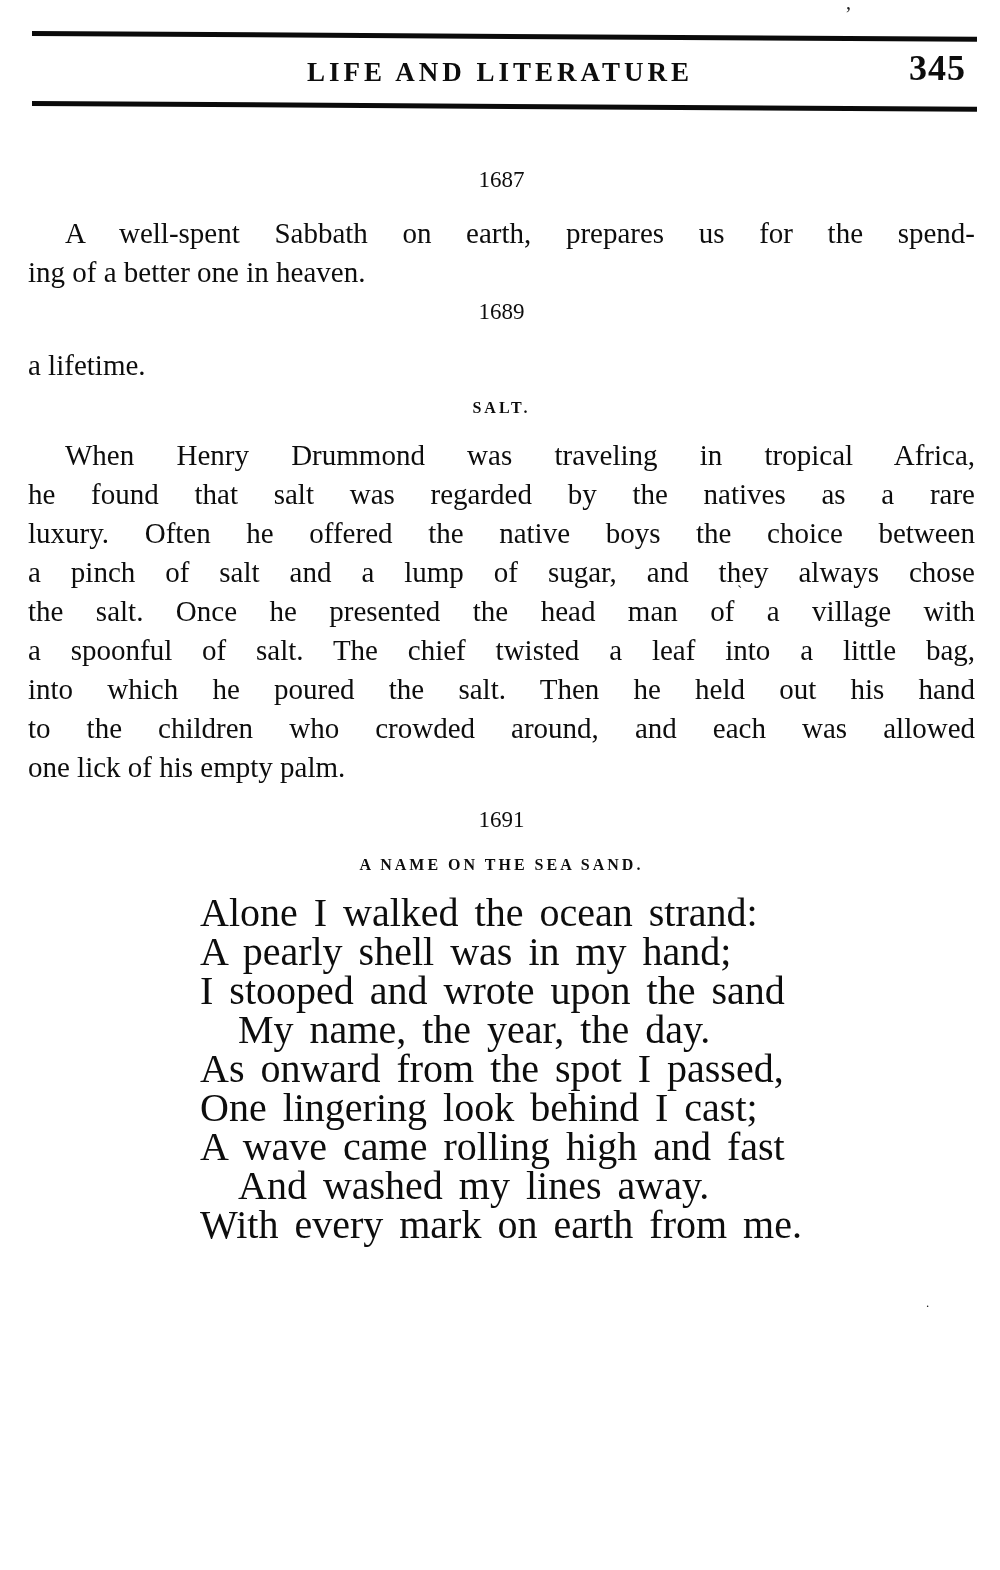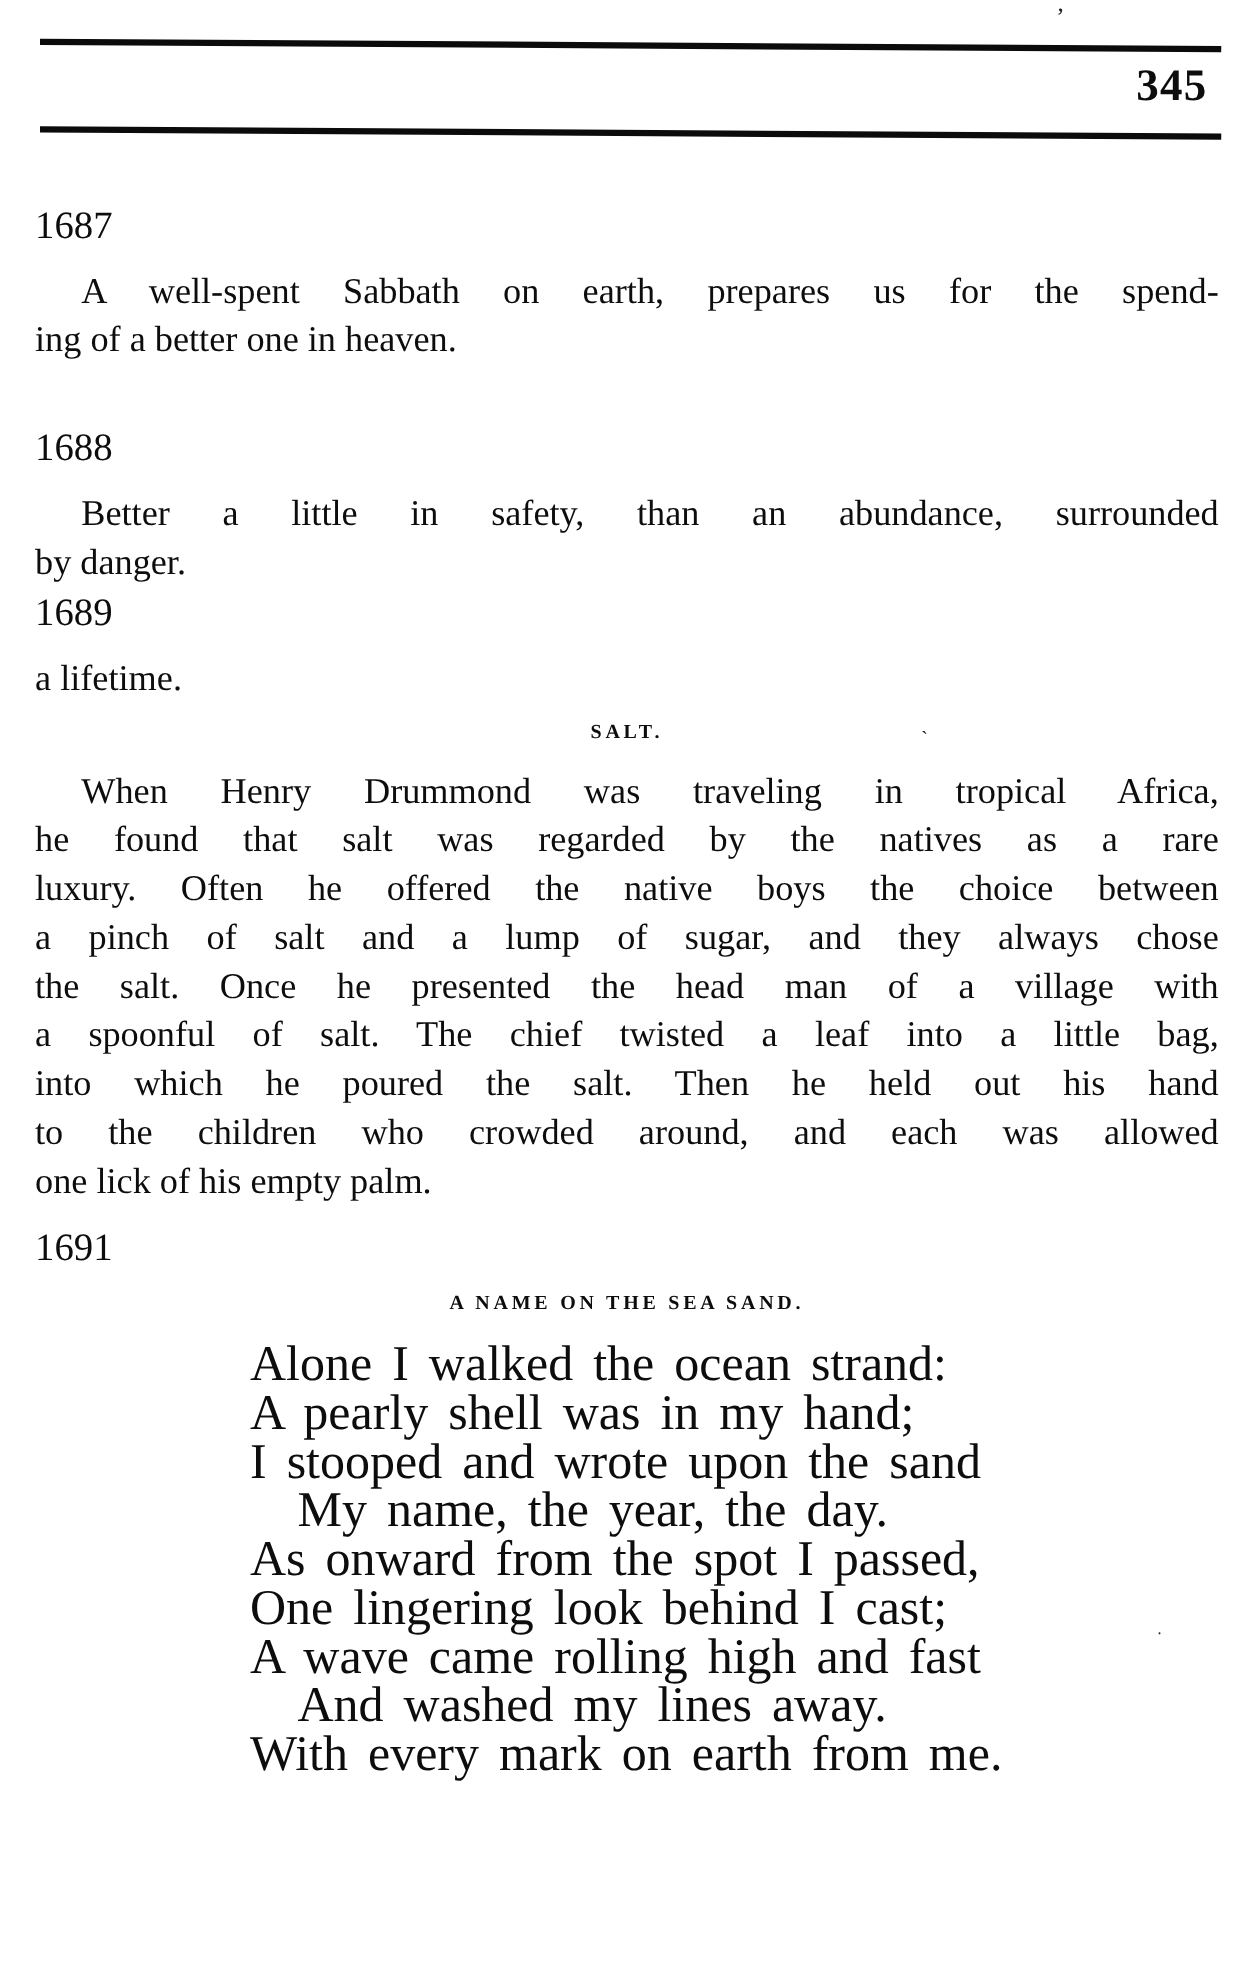--- a/index.html
+++ b/index.html
@@ -60,22 +60,22 @@
     left: 28px;
     width: 947px;
   }
   .entry { margin-top: 46px; }
   .entry[data-name="entry-1687"] { margin-top: 56px; }
   .entry[data-name="entry-1688"] { margin-top: 50px; }
   .entry[data-name="entry-1689"] { margin-top: 4px;  }
   .entry[data-name="entry-1690"] { margin-top: 12px; }
   .entry[data-name="entry-1691"] { margin-top: 17px; }
   .entry-number {
-    text-align: left;
-    font-size: 31px;
+    text-align: center;
+    font-size: 23px;
     line-height: 31px;
     margin: 0 0 19px 0;
   }
   .entry-title {
     text-align: center;
     font-size: 16px;
     line-height: 22px;
     letter-spacing: 3px;
     font-weight: 600;
     margin: 0 0 17px 0;
@@ -116,38 +116,32 @@
 
 <div class="page" data-name="book-page">
 
   <span class="artifact artifact-1" data-name="scan-artifact-apostrophe">’</span>
   <span class="artifact artifact-2" data-name="scan-artifact-tick">`</span>
   <span class="artifact artifact-3" data-name="scan-artifact-dot">.</span>
 
   <div class="rule rule-top" data-name="header-rule-top"></div>
 
   <div class="header" data-name="page-header">
+    <span class="running-title" data-name="running-title">LIFE AND LITERATURE</span>
     <span class="page-number" data-name="page-number">345</span>
   </div>
 
   <div class="rule rule-bottom" data-name="header-rule-bottom"></div>
 
   <div class="entries" data-name="entries-container">
       <section class="entry" data-name="entry-1687">
         <div class="entry-number" data-name="entry-number">1687</div>
         <div class="entry-body prose" data-name="prose-body">
           <div class="line first just" data-name="text-line">A well-spent Sabbath on earth, prepares us for the spend-</div>
           <div class="line" data-name="text-line">ing of a better one in heaven.</div>
-        </div>
-      </section>
-      <section class="entry" data-name="entry-1688">
-        <div class="entry-number" data-name="entry-number">1688</div>
-        <div class="entry-body prose" data-name="prose-body">
-          <div class="line first just" data-name="text-line">Better a little in safety, than an abundance, surrounded</div>
-          <div class="line" data-name="text-line">by danger.</div>
         </div>
       </section>
       <section class="entry" data-name="entry-1689">
         <div class="entry-number" data-name="entry-number">1689</div>
         <div class="entry-body prose" data-name="prose-body">
           <div class="line" data-name="text-line">a lifetime.</div>
         </div>
       </section>
       <section class="entry" data-name="entry-1690">
         <div class="entry-title" data-name="entry-title">SALT.</div>

